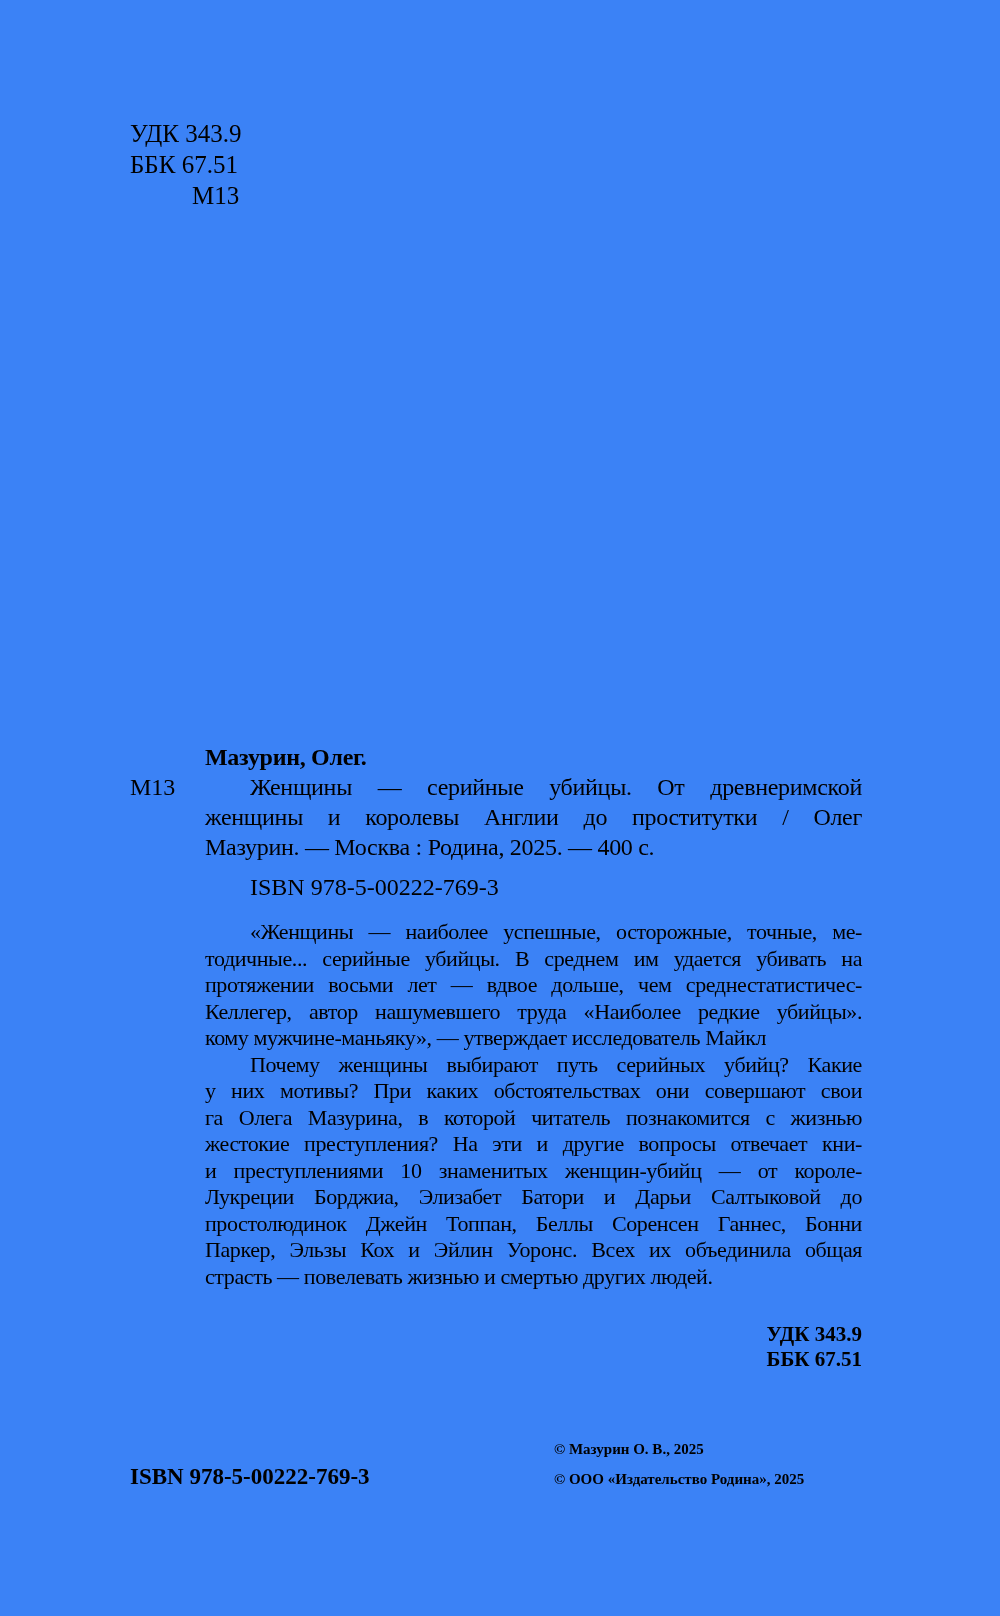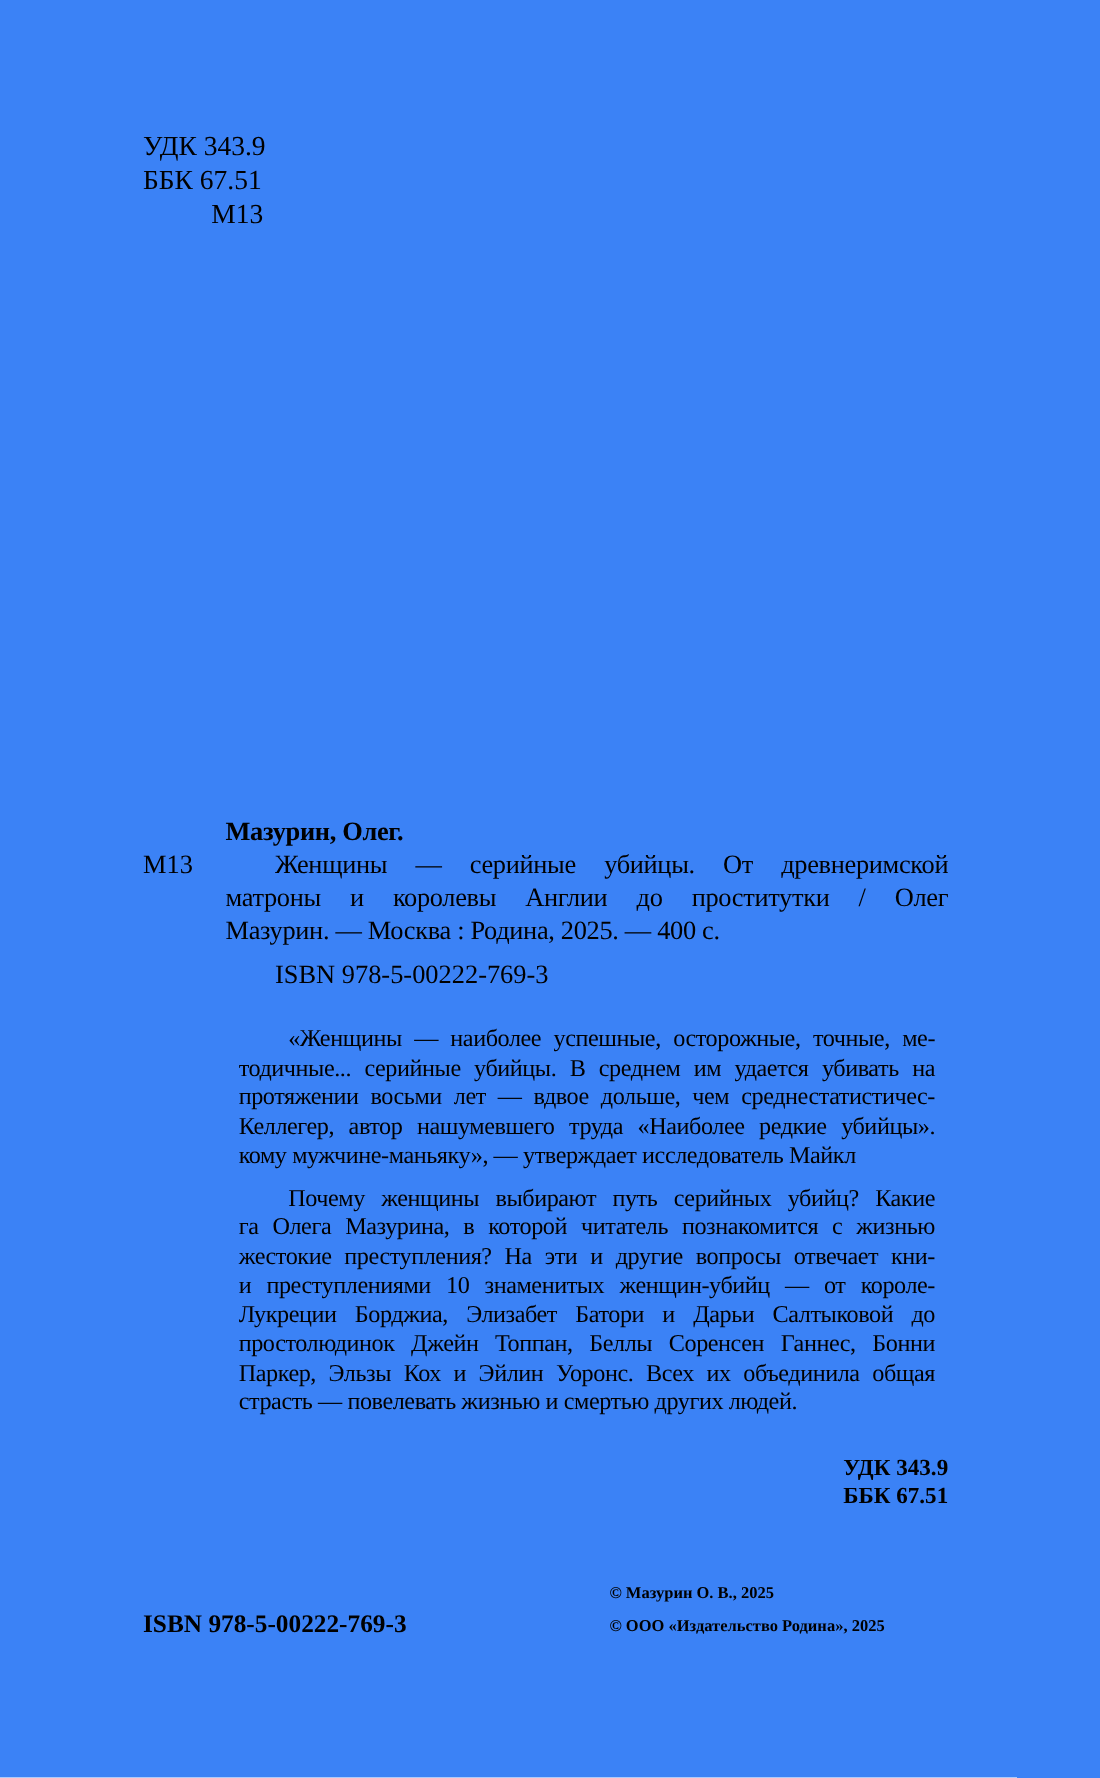--- a/index.html
+++ b/index.html
@@ -74,21 +74,21 @@
   .annotation {
     position: absolute;
     left: 205px;
     top: 919px;
     width: 657px;
     font-size: 22px;
     line-height: 26.5px;
     letter-spacing: -0.4px;
   }
   .annotation .para {
-    margin: 12px;
+    margin: 0;
     padding: 0;
   }
 
   
   .footer-class {
     position: absolute;
     right: 138px;
     top: 1322px;
     font-size: 21px;
     line-height: 25px;
@@ -125,37 +125,38 @@
     <div>УДК 343.9</div>
     <div>ББК 67.51</div>
     <div class="author-sign">М13</div>
   </div>
 
   <div class="biblio">
     <div class="margin-code">М13</div>
     <div class="biblio-heading">Мазурин, Олег.</div>
     <div class="justify-lines indent-first">
         <div>Женщины — серийные убийцы. От древнеримской</div>
-        <div>матроны и королевы Англии до проститутки / Олег</div>
+        <div>женщины и королевы Англии до проститутки / Олег</div>
         <div>Мазурин. — Москва : Родина, 2025. — 400 с.</div>
       </div>
   </div>
 
   <div class="isbn-line">ISBN 978-5-00222-769-3</div>
 
   <div class="annotation">
     <div class="para justify-lines indent-first">
         <div>«Женщины — наиболее успешные, осторожные, точные, ме-</div>
         <div>тодичные... серийные убийцы. В среднем им удается убивать на</div>
         <div>протяжении восьми лет — вдвое дольше, чем среднестатистичес-</div>
         <div>Келлегер, автор нашумевшего труда «Наиболее редкие убийцы».</div>
         <div>кому мужчине-маньяку», — утверждает исследователь Майкл</div>
       </div>
     <div class="para justify-lines indent-first">
         <div>Почему женщины выбирают путь серийных убийц? Какие</div>
+        <div>у них мотивы? При каких обстоятельствах они совершают свои</div>
         <div>га Олега Мазурина, в которой читатель познакомится с жизнью</div>
         <div>жестокие преступления? На эти и другие вопросы отвечает кни-</div>
         <div>и преступлениями 10 знаменитых женщин-убийц — от короле-</div>
         <div>Лукреции Борджиа, Элизабет Батори и Дарьи Салтыковой до</div>
         <div>простолюдинок Джейн Топпан, Беллы Соренсен Ганнес, Бонни</div>
         <div>Паркер, Эльзы Кох и Эйлин Уоронс. Всех их объединила общая</div>
         <div>страсть — повелевать жизнью и смертью других людей.</div>
       </div>
   </div>
 

